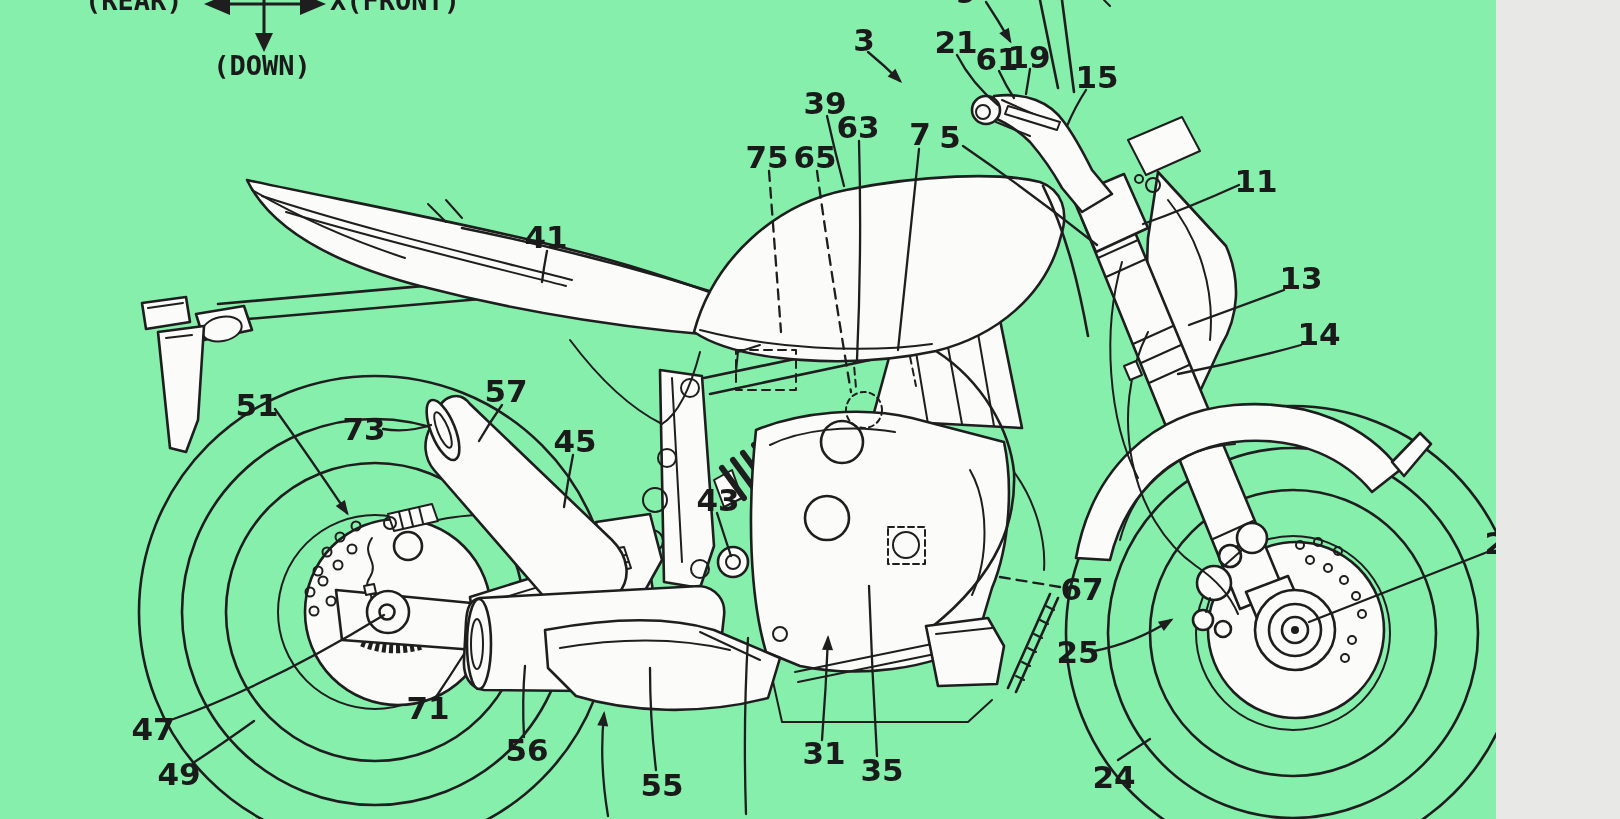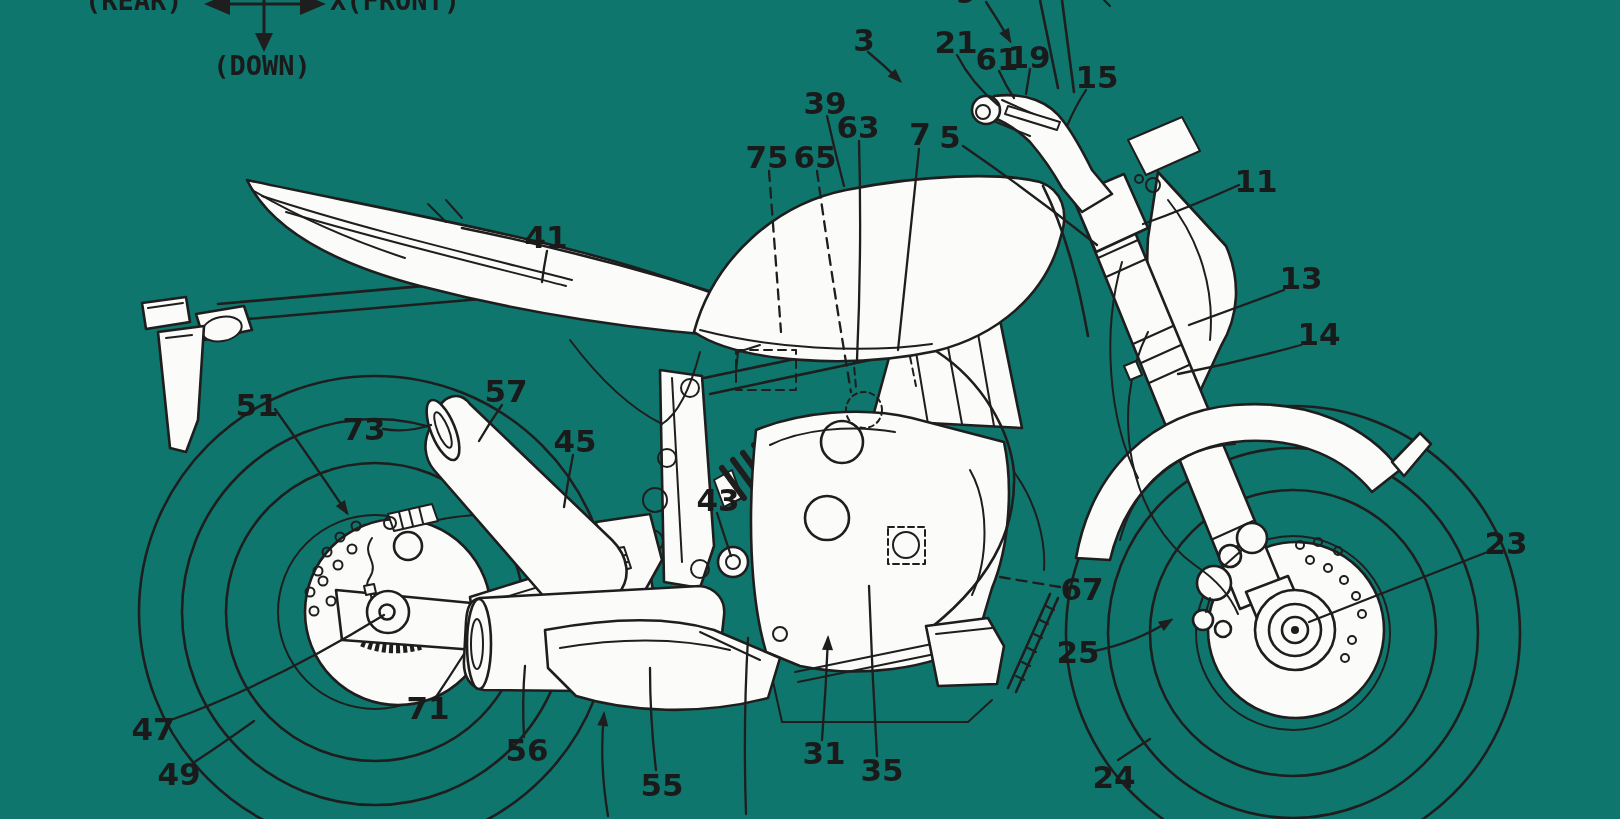--- a/index.html
+++ b/index.html
@@ -1,16 +1,16 @@
 <!DOCTYPE html>
 <html><head>
 <meta charset="utf-8">
 <style>
   html,body{margin:0;padding:0;background:#e8e8e6;}
-  .stage{width:1620px;height:819px;background:#0f766e;position:relative;overflow:hidden;
+  .stage{width:1496px;height:819px;background:#86efac;position:relative;overflow:hidden;
          font-family:"DejaVu Sans", sans-serif;}
   svg{display:block}
   .ink{stroke:#1e1e1e;fill:none;stroke-width:2.6;stroke-linejoin:round;stroke-linecap:round;}
   .ink-fill{stroke:#1e1e1e;fill:#fbfbf9;stroke-width:2.6;stroke-linejoin:round;stroke-linecap:round;}
   .thin{stroke-width:2;}
   .part-label{font-family:"DejaVu Sans", sans-serif;font-weight:bold;font-size:31px;fill:#1a1a1a;}
   .axis-label{font-family:"DejaVu Sans Mono", monospace;font-weight:bold;font-size:27px;fill:#1a1a1a;}
 </style>
 </head>
 <body>

